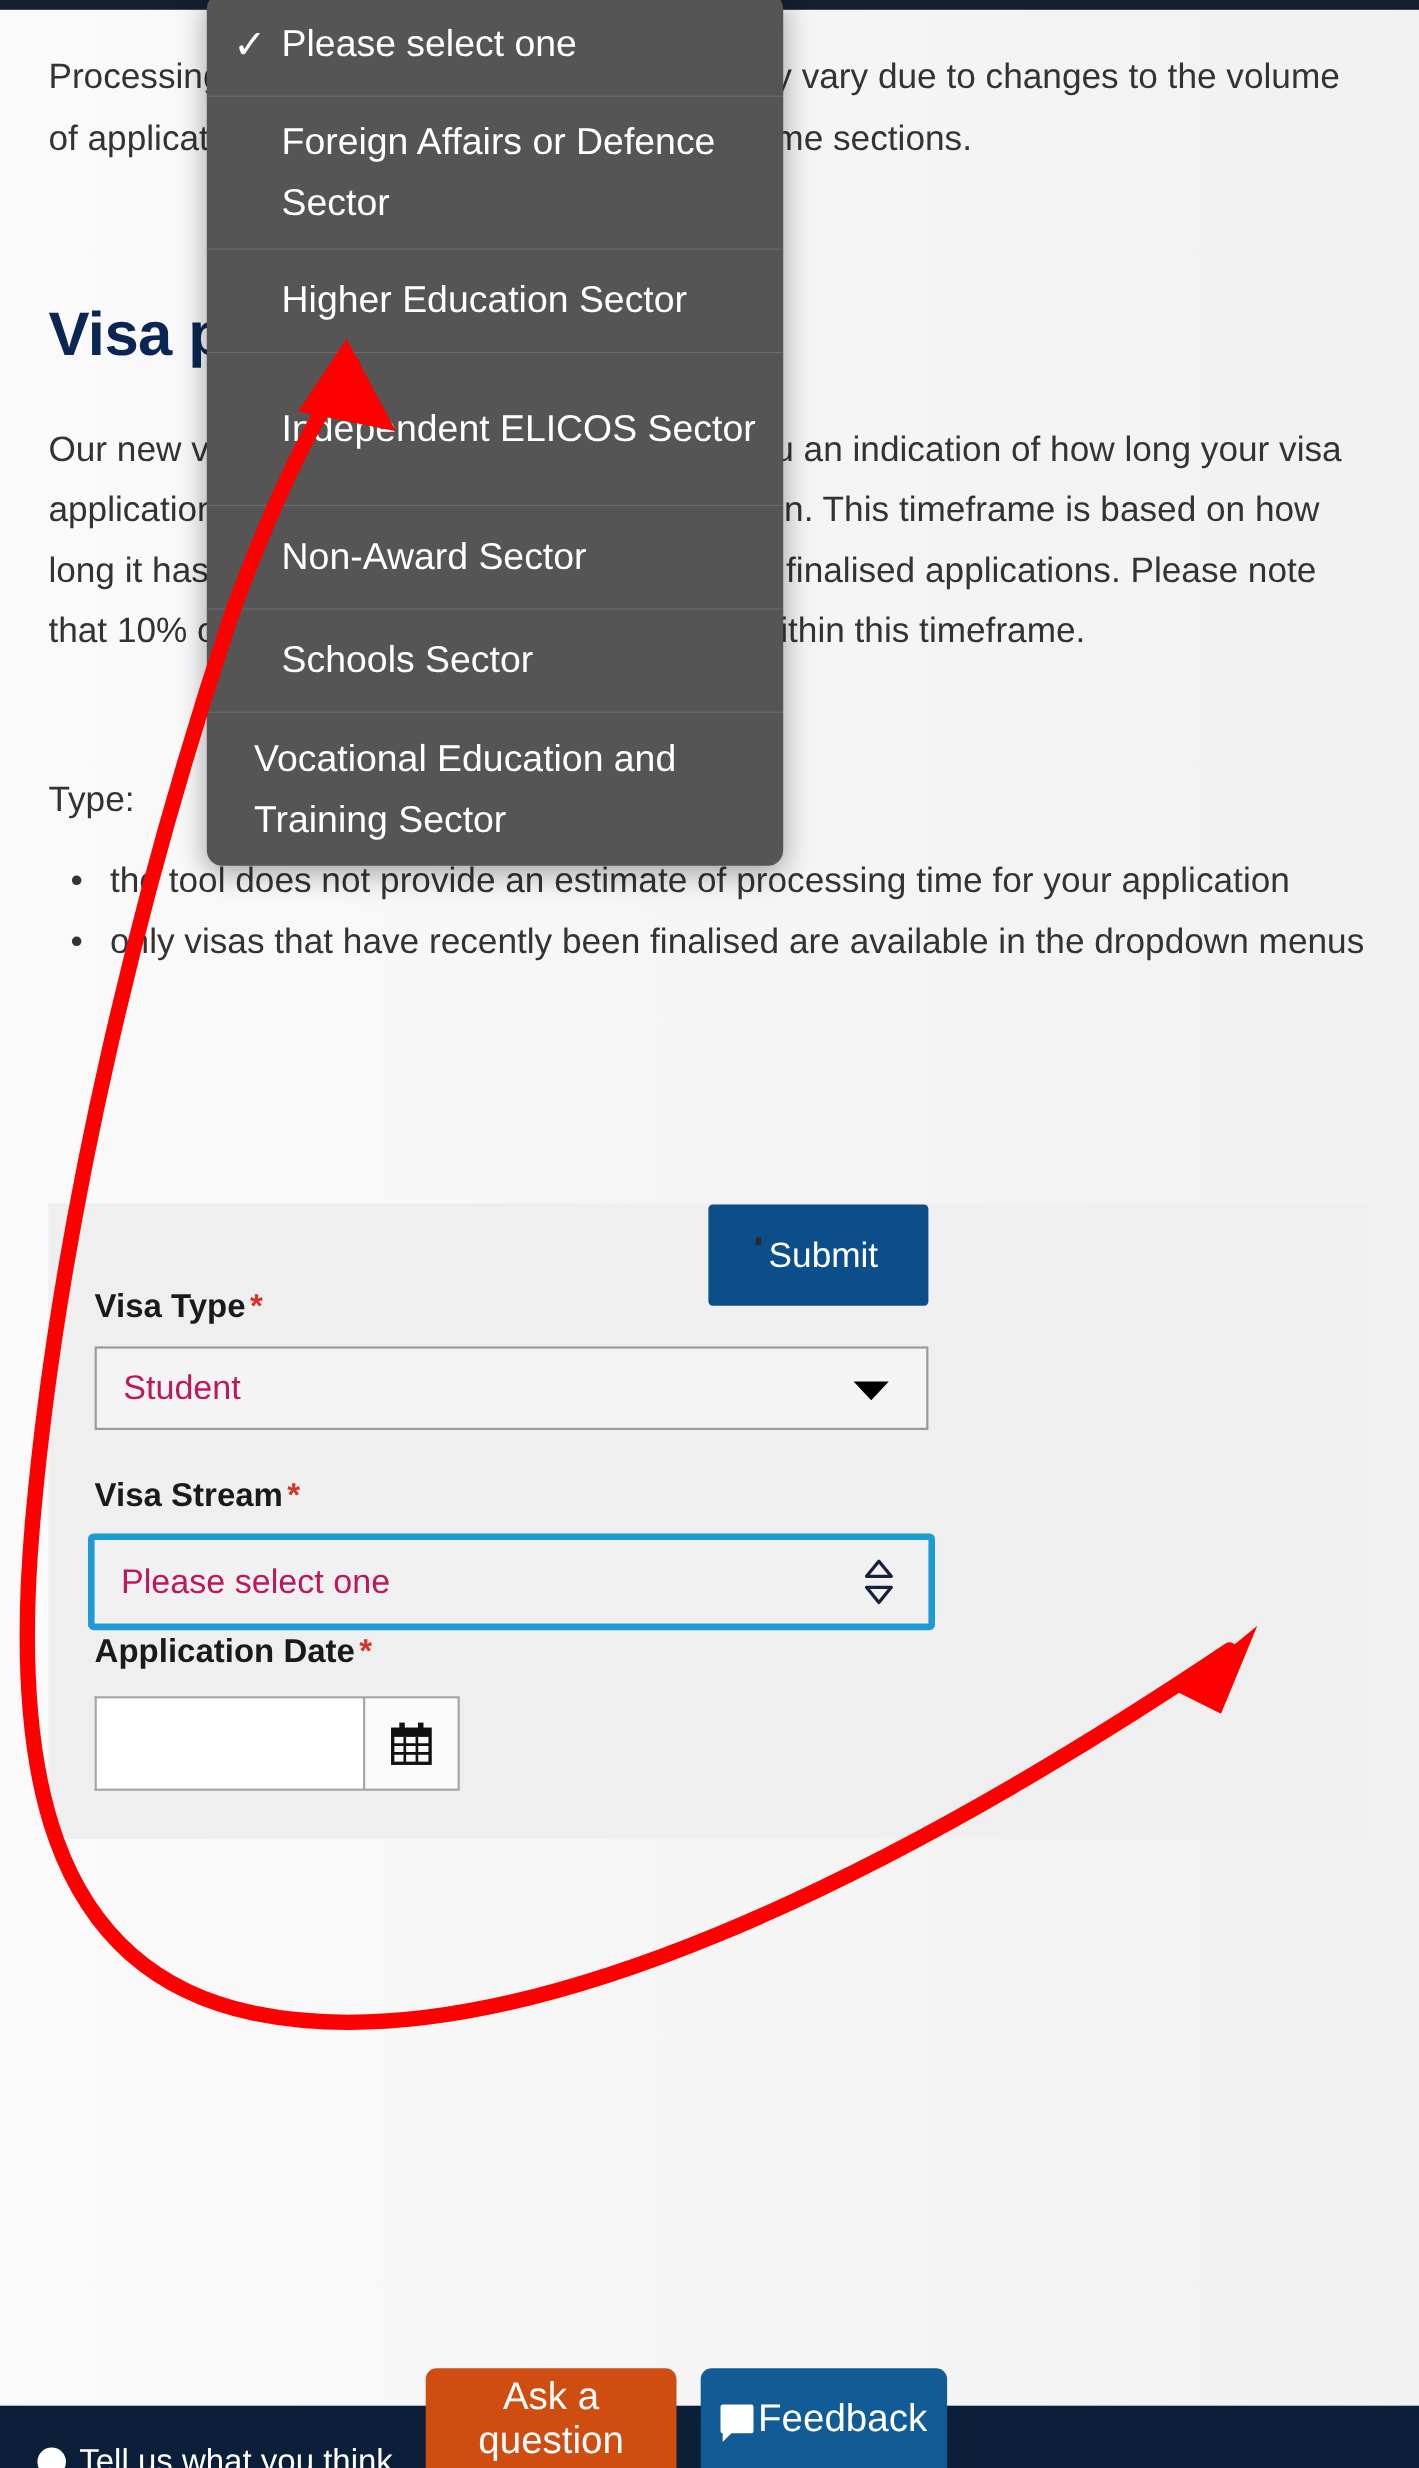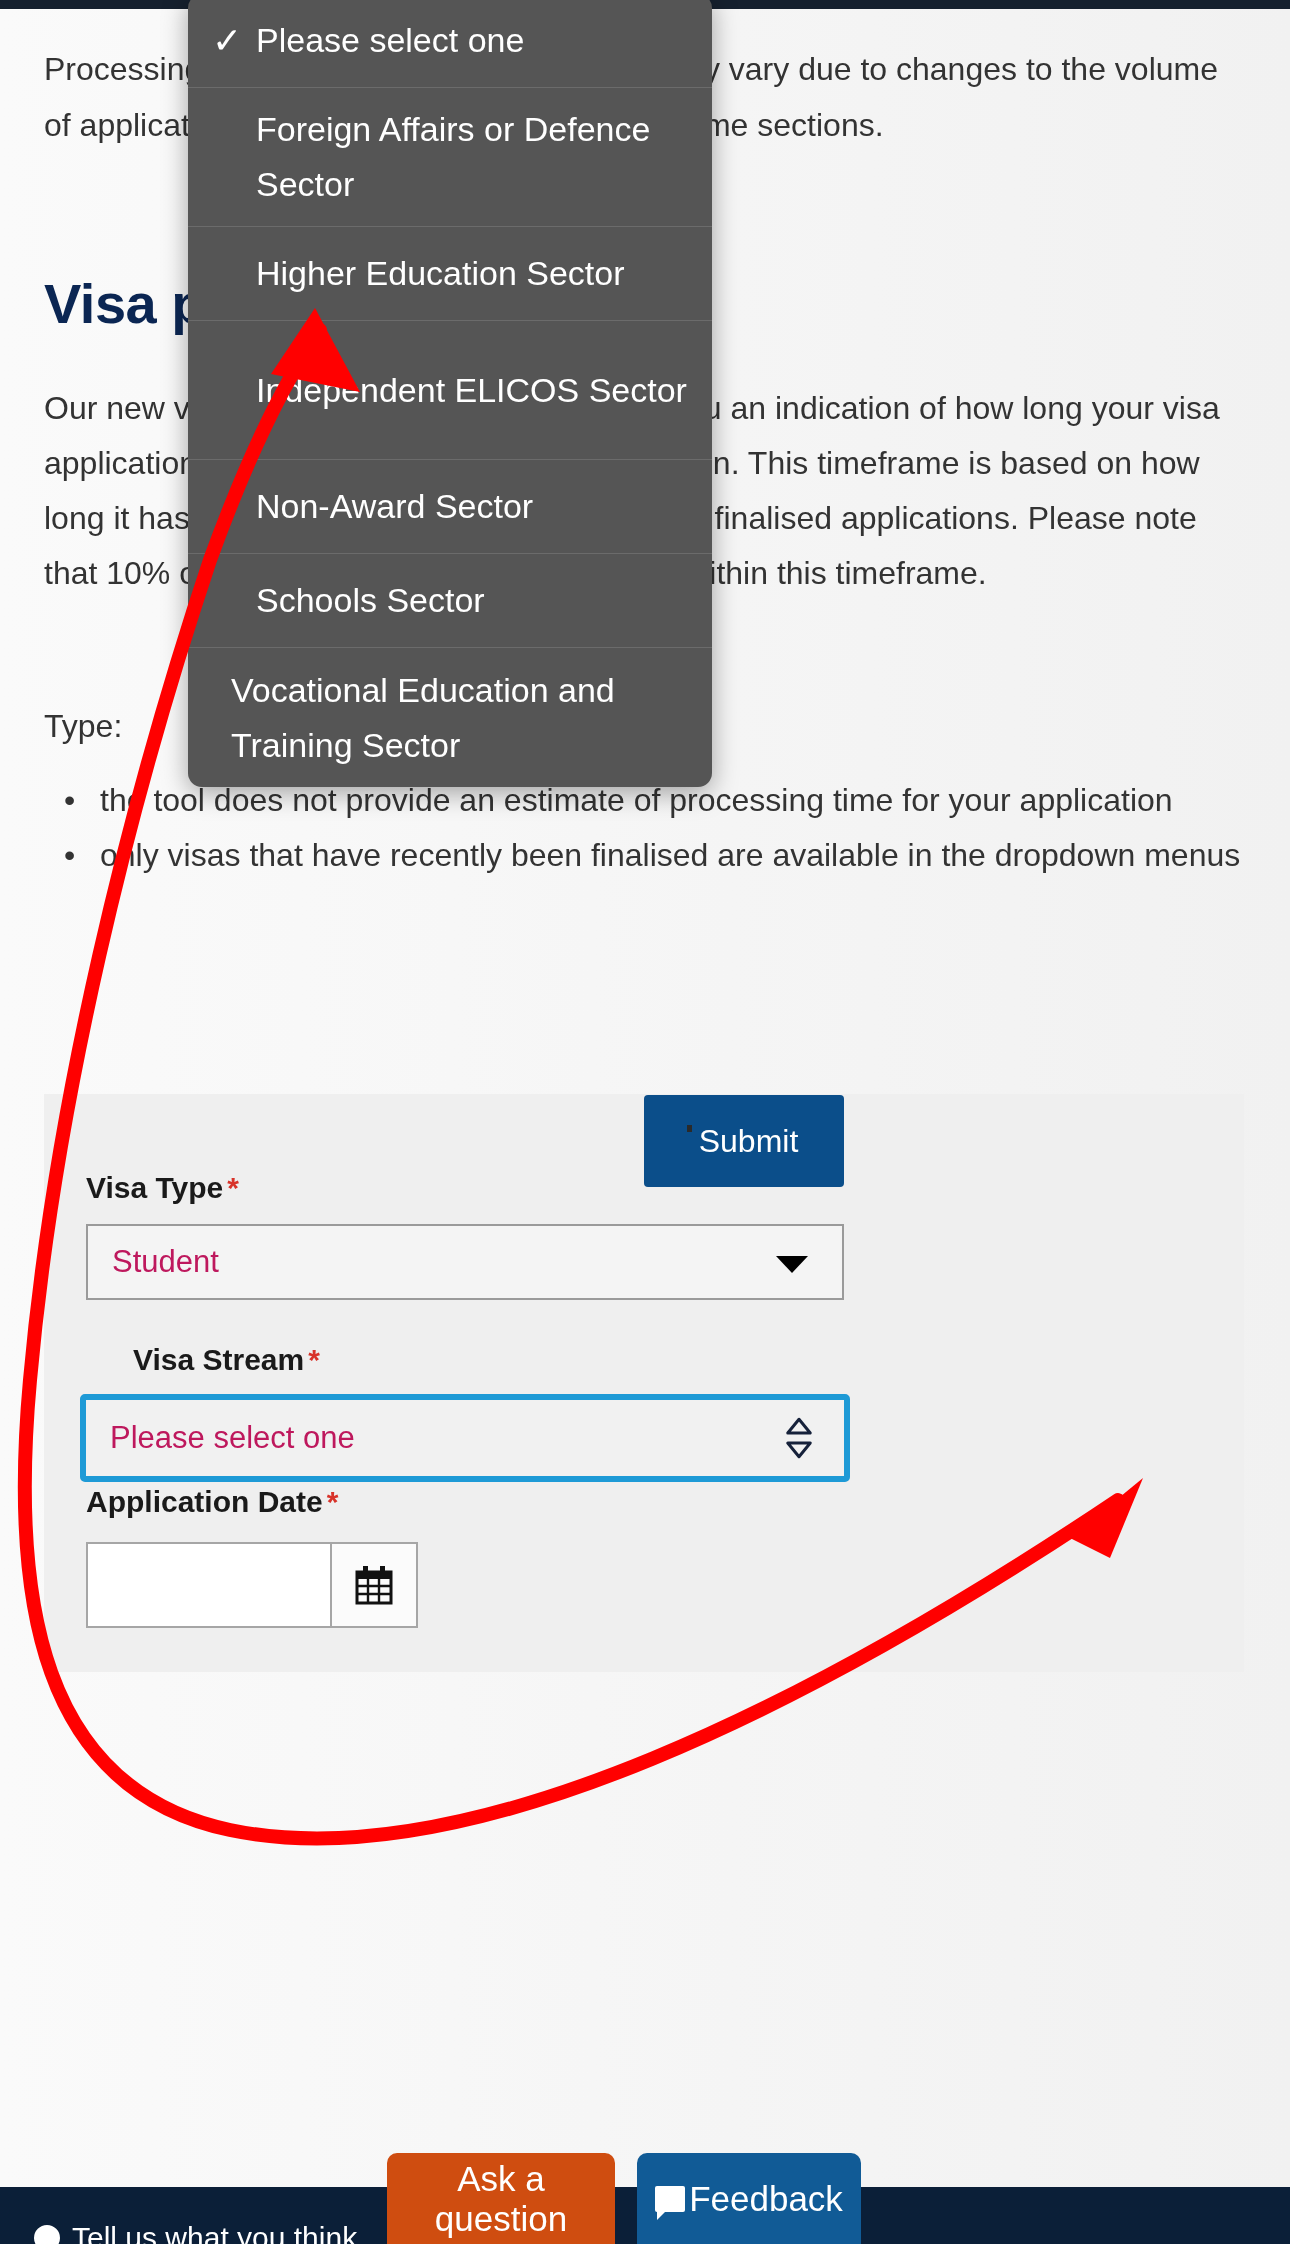--- a/index.html
+++ b/index.html
@@ -364,21 +364,21 @@
   <div class="form-card">
 
     <div class="field-label" style="left:42px; top:76px;">
       <span>Visa Type</span><span class="req">*</span>
     </div>
     <div class="select-box" style="left:42px; top:130px; width:758px; height:76px;">
       <span>Student</span>
       <span class="caret-tri"></span>
     </div>
 
-    <div class="field-label" style="left:42px; top:248px;margin-left:47px;">
+    <div class="field-label" style="left:42px; top:248px;">
       <span>Visa Stream</span><span class="req">*</span>
     </div>
     <div class="select-box focused" style="left:36px; top:300px; width:770px; height:88px;">
       <span>Please select one</span>
       <svg class="caret-updown" viewBox="0 0 24 34">
         <path d="M12 2 L21 13 L3 13 Z" fill="none" stroke="#16213a" stroke-width="2.4" stroke-linejoin="round"></path>
         <path d="M12 32 L21 21 L3 21 Z" fill="none" stroke="#16213a" stroke-width="2.4" stroke-linejoin="round"></path>
       </svg>
     </div>
 

